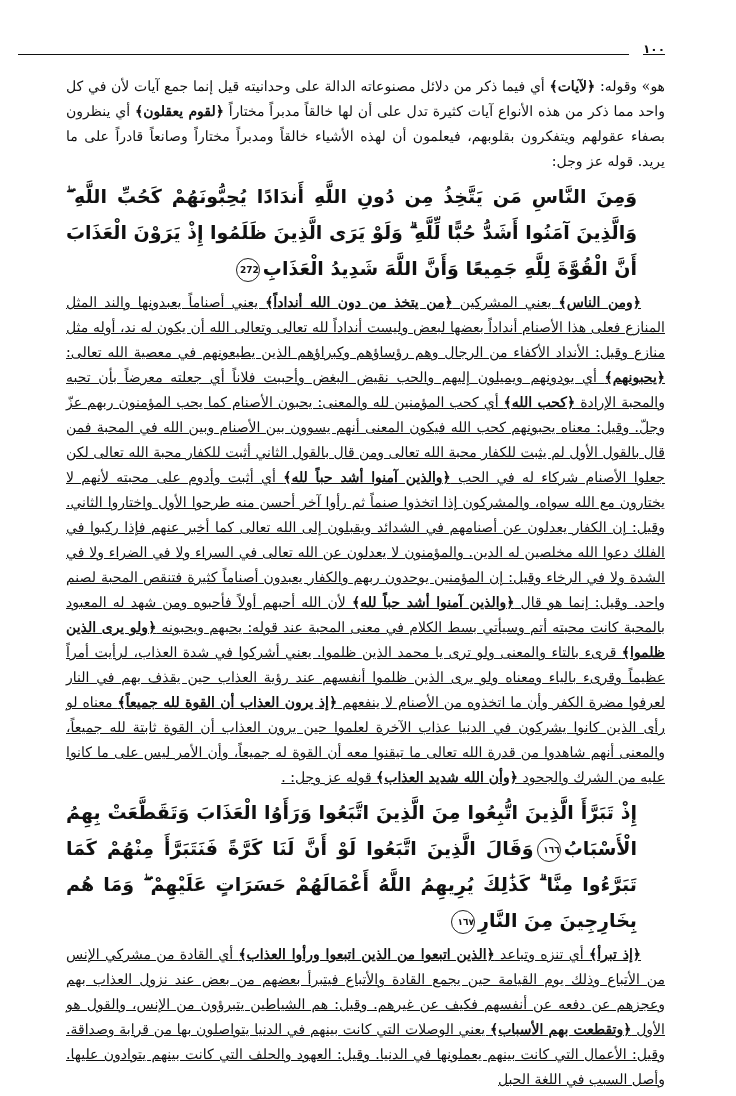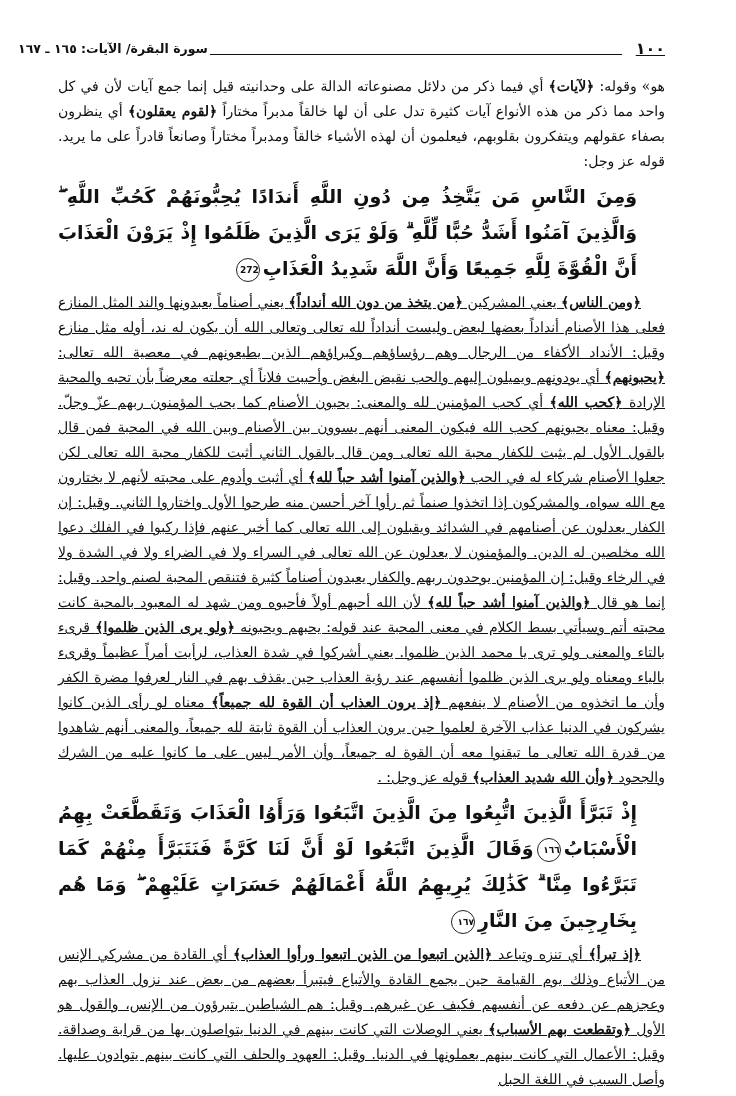--- a/index.html
+++ b/index.html
@@ -29,21 +29,21 @@
       left: 0;
       right: 0;
       height: 20px;
       display: flex;
       flex-direction: row;
       align-items: flex-end;
       direction: rtl;
     }
     .page-number {
       font-family: "DejaVu Sans", sans-serif;
-      font-size: 16px;
+      font-size: 12px;
       font-weight: bold;
       padding-left: 14px;
       white-space: nowrap;
       line-height: 18px;
       text-decoration: underline;
     }
     .head-rule {
       flex: 1;
       border-bottom: 1.3px solid #111;
       margin-bottom: 3px;
@@ -52,21 +52,21 @@
       font-family: "DejaVu Sans", sans-serif;
       font-size: 12.5px;
       font-weight: bold;
       padding-right: 2px;
       white-space: nowrap;
       line-height: 18px;
     }
     .body-text {
       position: absolute;
       top: 74px;
-      left: 0;
+      left: 8px;
       right: 0;
       margin-left: 40px;
     }
     .para {
       margin: 0;
       font-size: 14px;
       line-height: 25px;
       text-align: justify;
       text-align-last: right;
       direction: rtl;
@@ -105,21 +105,20 @@
     }
   </style>
 </head>
 <body>
 
 <div class="page">
 
   <div class="running-head">
     <span class="page-number">١٠٠</span>
     <span class="head-rule"></span>
-    <span class="head-title">سورة البقرة/ الآيات: ١٦٥ ـ ١٦٧</span>
   </div>
 
   <div class="body-text">
 
     <p class="para"><span>هو» وقوله: </span><span class="b">﴿لآيات﴾</span><span> أي فيما ذكر من دلائل مصنوعاته الدالة على وحدانيته قيل إنما جمع آيات لأن في كل واحد مما ذكر من هذه الأنواع آيات كثيرة تدل على أن لها خالقاً مدبراً مختاراً </span><span class="b">﴿لقوم يعقلون﴾</span><span> أي ينظرون بصفاء عقولهم ويتفكرون بقلوبهم، فيعلمون أن لهذه الأشياء خالقاً ومدبراً مختاراً وصانعاً قادراً على ما يريد. قوله عز وجل:</span></p>
 
     <div class="verse-block"><span>وَمِنَ النَّاسِ مَن يَتَّخِذُ مِن دُونِ اللَّهِ أَندَادًا يُحِبُّونَهُمْ كَحُبِّ اللَّهِ ۖ وَالَّذِينَ آمَنُوا أَشَدُّ حُبًّا لِّلَّهِ ۗ وَلَوْ يَرَى الَّذِينَ ظَلَمُوا إِذْ يَرَوْنَ الْعَذَابَ أَنَّ الْقُوَّةَ لِلَّهِ جَمِيعًا وَأَنَّ اللَّهَ شَدِيدُ الْعَذَابِ</span><span class="ayah-marker">272</span></div>
 
     <p class="para indent"><span class="b">﴿ومن الناس﴾</span><span> يعني المشركين </span><span class="b">﴿من يتخذ من دون الله أنداداً﴾</span><span> يعني أصناماً يعبدونها والند المثل المنازع فعلى هذا الأصنام أنداداً بعضها لبعض وليست أنداداً لله تعالى وتعالى الله أن يكون له ند، أوله مثل منازع وقيل: الأنداد الأكفاء من الرجال وهم رؤساؤهم وكبراؤهم الذين يطيعونهم في معصية الله تعالى: </span><span class="b">﴿يحبونهم﴾</span><span> أي يودونهم ويميلون إليهم والحب نقيض البغض وأحببت فلاناً أي جعلته معرضاً بأن تحبه والمحبة الإرادة </span><span class="b">﴿كحب الله﴾</span><span> أي كحب المؤمنين لله والمعنى: يحبون الأصنام كما يحب المؤمنون ربهم عزّ وجلّ. وقيل: معناه يحبونهم كحب الله فيكون المعنى أنهم يسوون بين الأصنام وبين الله في المحبة فمن قال بالقول الأول لم يثبت للكفار محبة الله تعالى ومن قال بالقول الثاني أثبت للكفار محبة الله تعالى لكن جعلوا الأصنام شركاء له في الحب </span><span class="b">﴿والذين آمنوا أشد حباً لله﴾</span><span> أي أثبت وأدوم على محبته لأنهم لا يختارون مع الله سواه، والمشركون إذا اتخذوا صنماً ثم رأوا آخر أحسن منه طرحوا الأول واختاروا الثاني. وقيل: إن الكفار يعدلون عن أصنامهم في الشدائد ويقبلون إلى الله تعالى كما أخبر عنهم فإذا ركبوا في الفلك دعوا الله مخلصين له الدين. والمؤمنون لا يعدلون عن الله تعالى في السراء ولا في الضراء ولا في الشدة ولا في الرخاء وقيل: إن المؤمنين يوحدون ربهم والكفار يعبدون أصناماً كثيرة فتنقص المحبة لصنم واحد. وقيل: إنما هو قال </span><span class="b">﴿والذين آمنوا أشد حباً لله﴾</span><span> لأن الله أحبهم أولاً فأحبوه ومن شهد له المعبود بالمحبة كانت محبته أتم وسيأتي بسط الكلام في معنى المحبة عند قوله: يحبهم ويحبونه </span><span class="b">﴿ولو يرى الذين ظلموا﴾</span><span> قرىء بالتاء والمعنى ولو ترى يا محمد الذين ظلموا. يعني أشركوا في شدة العذاب، لرأيت أمراً عظيماً وقرىء بالياء ومعناه ولو يرى الذين ظلموا أنفسهم عند رؤية العذاب حين يقذف بهم في النار لعرفوا مضرة الكفر وأن ما اتخذوه من الأصنام لا ينفعهم </span><span class="b">﴿إذ يرون العذاب أن القوة لله جميعاً﴾</span><span> معناه لو رأى الذين كانوا يشركون في الدنيا عذاب الآخرة لعلموا حين يرون العذاب أن القوة ثابتة لله جميعاً، والمعنى أنهم شاهدوا من قدرة الله تعالى ما تيقنوا معه أن القوة له جميعاً، وأن الأمر ليس على ما كانوا عليه من الشرك والجحود </span><span class="b">﴿وأن الله شديد العذاب﴾</span><span> قوله عز وجل: .</span></p>
 

